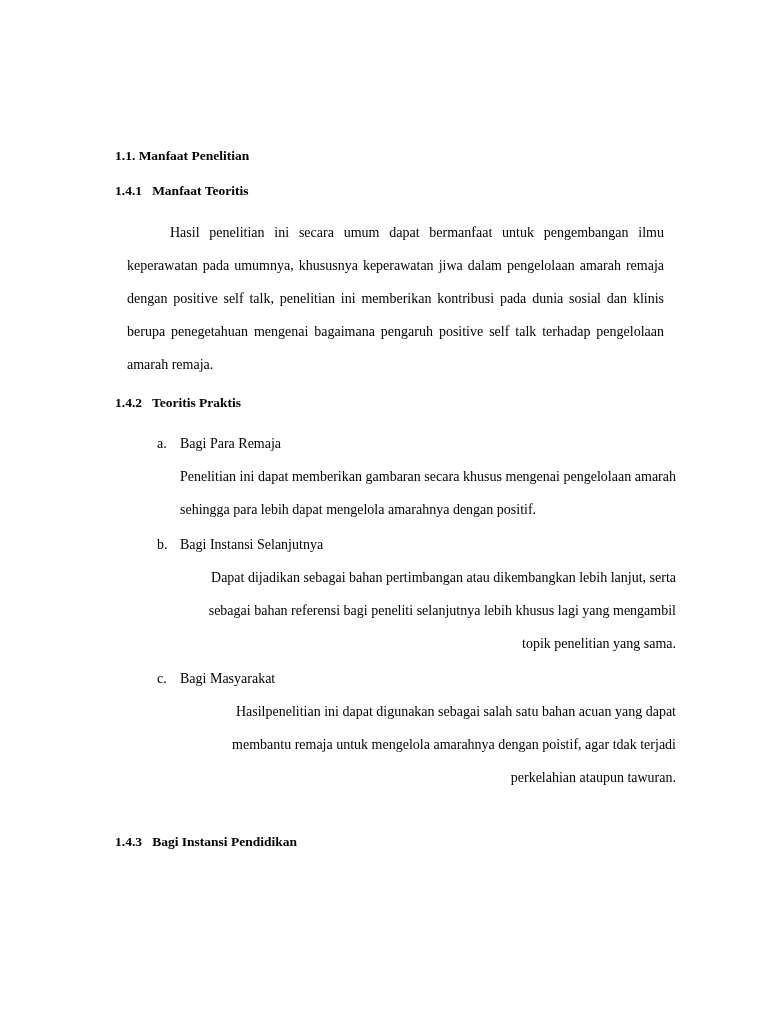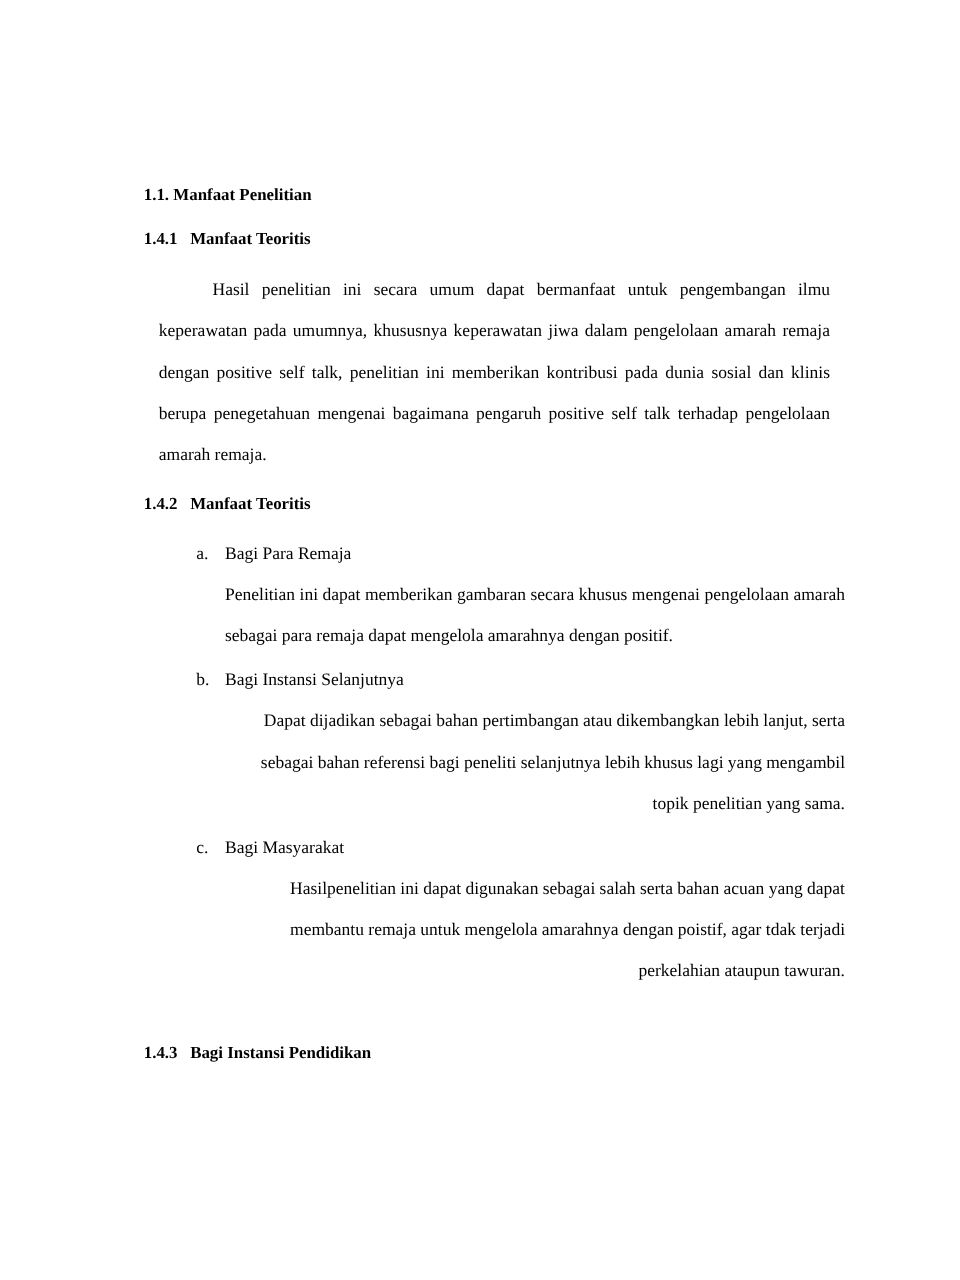--- a/index.html
+++ b/index.html
@@ -87,40 +87,40 @@
 
 <div class="page">
   <div class="content">
 
     <h2 class="heading h-sec">1.1. Manfaat Penelitian</h2>
 
     <h3 class="heading h-sub">1.4.1   Manfaat Teoritis</h3>
 
     <p class="para">Hasil penelitian ini secara umum dapat bermanfaat untuk pengembangan ilmu keperawatan pada umumnya, khususnya keperawatan jiwa dalam pengelolaan amarah remaja dengan positive self talk, penelitian ini memberikan kontribusi pada dunia sosial dan klinis berupa penegetahuan mengenai bagaimana pengaruh positive self talk terhadap pengelolaan amarah remaja.</p>
 
-    <h3 class="heading h-sub2">1.4.2   Manfaat Teoritis</h3>
+    <h3 class="heading h-sub2">1.4.2   Teoritis Praktis</h3>
 
     <ol class="list">
 
       <li class="list-item">
         <span class="marker">a.</span>
         <p class="item-title bold">Bagi Para Remaja</p>
-        <p class="item-body justified">Penelitian ini dapat memberikan gambaran secara khusus mengenai pengelolaan amarah sebagai para remaja dapat mengelola amarahnya dengan positif.</p>
+        <p class="item-body justified">Penelitian ini dapat memberikan gambaran secara khusus mengenai pengelolaan amarah sehingga para lebih dapat mengelola amarahnya dengan positif.</p>
       </li>
 
       <li class="list-item">
         <span class="marker">b.</span>
         <p class="item-title">Bagi Instansi Selanjutnya</p>
         <p class="item-body left">Dapat dijadikan sebagai bahan pertimbangan atau dikembangkan lebih lanjut, serta sebagai bahan referensi bagi peneliti selanjutnya lebih khusus lagi yang mengambil topik penelitian yang sama.</p>
       </li>
 
       <li class="list-item">
         <span class="marker">c.</span>
         <p class="item-title">Bagi Masyarakat</p>
-        <p class="item-body left">Hasilpenelitian ini dapat digunakan sebagai salah serta bahan acuan yang dapat membantu remaja untuk mengelola amarahnya dengan poistif, agar tdak terjadi perkelahian ataupun tawuran.</p>
+        <p class="item-body left">Hasilpenelitian ini dapat digunakan sebagai salah satu bahan acuan yang dapat membantu remaja untuk mengelola amarahnya dengan poistif, agar tdak terjadi perkelahian ataupun tawuran.</p>
       </li>
 
     </ol>
 
     <h3 class="heading h-last">1.4.3   Bagi Instansi Pendidikan</h3>
 
   </div>
 </div>
 
 </body></html>

